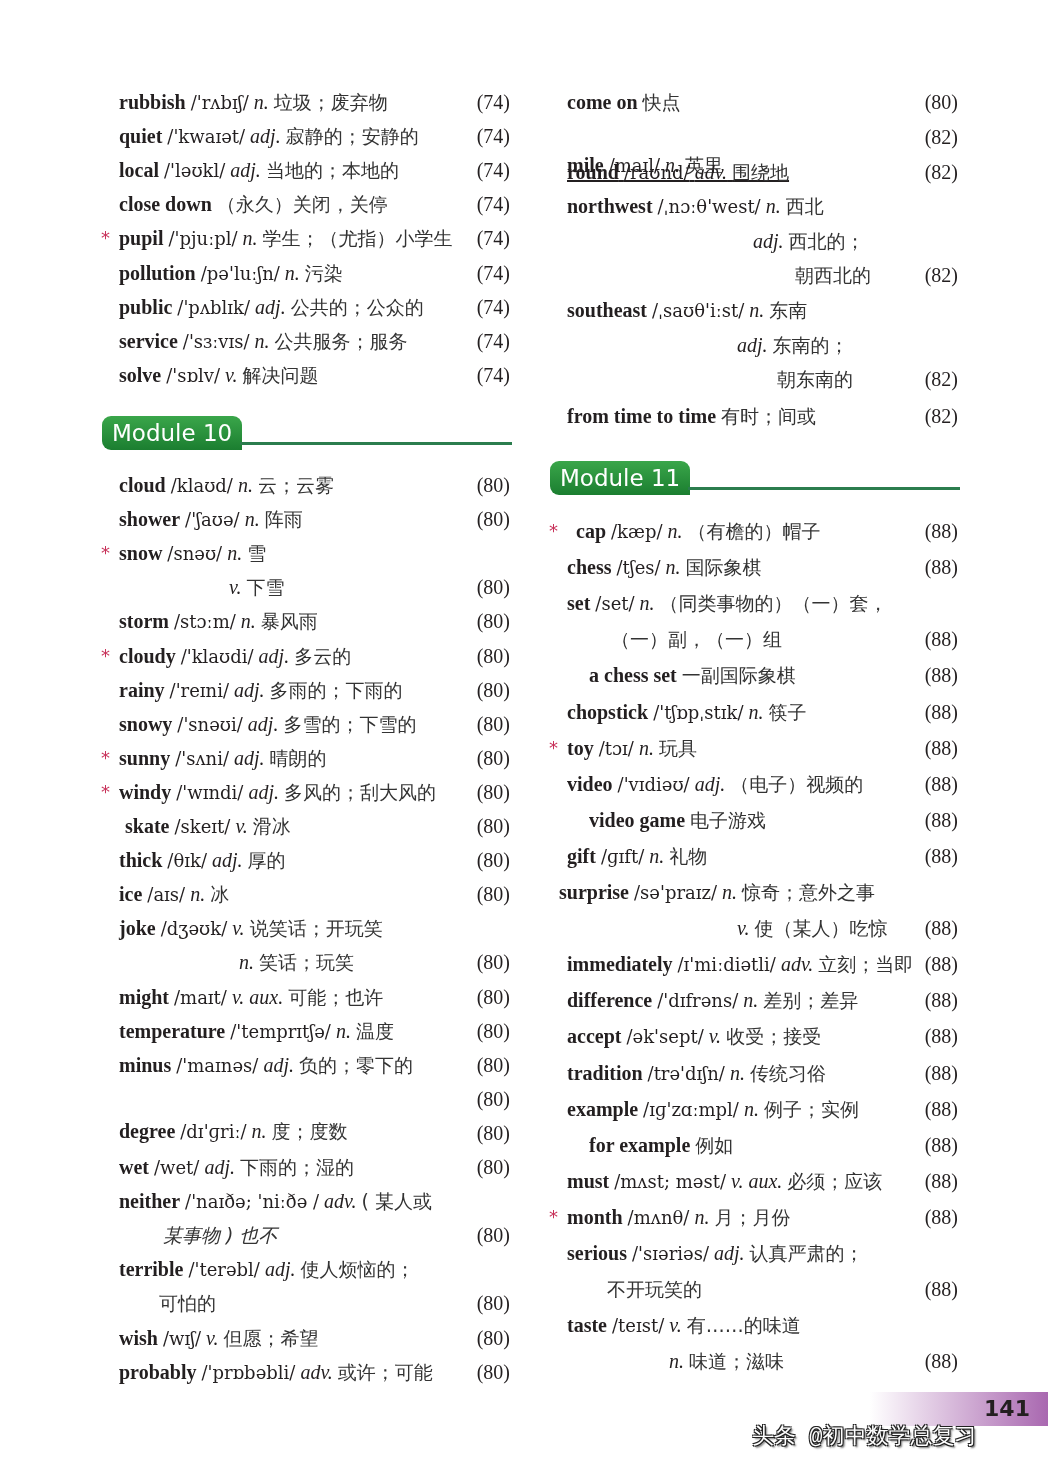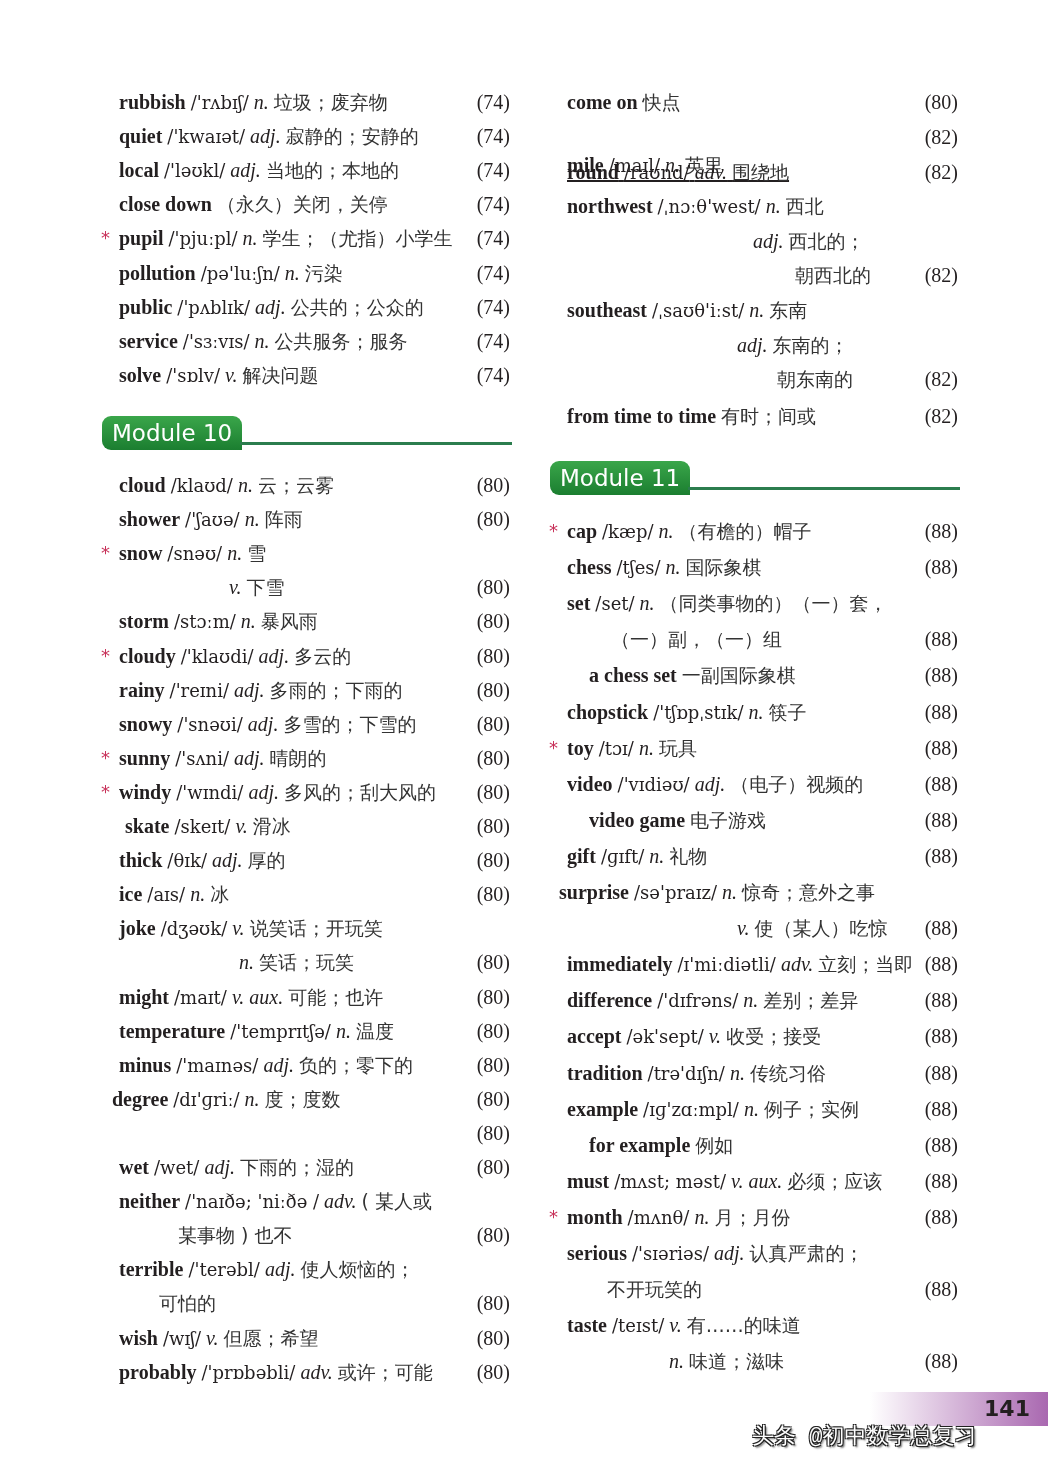--- a/index.html
+++ b/index.html
@@ -158,35 +158,35 @@
     </div>
     <div class="line" style="top: 1013.6px;">
       <span class="txt" style="left: 19px;"><span class="w">temperature</span> <span class="ph">/'temprɪtʃə/</span> <span class="pos">n.</span> <span class="zh">温度</span> </span>
       <span class="page">(80)</span>
     </div>
     <div class="line" style="top: 1047.7px;">
       <span class="txt" style="left: 19px;"><span class="w">minus</span> <span class="ph">/'maɪnəs/</span> <span class="pos">adj.</span> <span class="zh">负的；零下的</span> </span>
       <span class="page">(80)</span>
     </div>
     <div class="line" style="top: 1081.8px;">
-      <span class="txt" style="left: 12px;"><span class="w">degree</span> <span class="ph">/dɪ'ɡriː/</span> <span class="pos">n.</span> <span class="zh">度；度数</span> </span>
+      <span class="txt" style="left: 19px; margin-top: 32px;"><span class="w">degree</span> <span class="ph">/dɪ'ɡriː/</span> <span class="pos">n.</span> <span class="zh">度；度数</span> </span>
       <span class="page">(80)</span>
     </div>
     <div class="line" style="top: 1115.9px;">
       <span class="page">(80)</span>
     </div>
     <div class="line" style="top: 1150px;">
       <span class="txt" style="left: 19px;"><span class="w">wet</span> <span class="ph">/wet/</span> <span class="pos">adj.</span> <span class="zh">下雨的；湿的</span> </span>
       <span class="page">(80)</span>
     </div>
     <div class="line" style="top: 1184.1px;">
       <span class="txt" style="left: 19px;"><span class="w">neither</span> <span class="ph">/'naɪðə; 'niːðə /</span> <span class="pos">adv.</span> <span class="zh">( 某人或</span> </span>
     </div>
     <div class="line" style="top: 1218.2px;">
-      <span class="txt" style="left: 78px;"><span class="zh">某事物 ) 也不</span> </span>
+      <span class="txt" style="left: 63px; font-style: italic;"><span class="zh">某事物 ) 也不</span> </span>
       <span class="page">(80)</span>
     </div>
     <div class="line" style="top: 1252.3px;">
       <span class="txt" style="left: 19px;"><span class="w">terrible</span> <span class="ph">/'terəbl/</span> <span class="pos">adj.</span> <span class="zh">使人烦恼的；</span> </span>
     </div>
     <div class="line" style="top: 1286.4px;">
       <span class="txt" style="left: 59px;"><span class="zh">可怕的</span> </span>
       <span class="page">(80)</span>
     </div>
     <div class="line" style="top: 1320.5px;">
@@ -234,21 +234,21 @@
     <div class="line" style="top: 399px;">
       <span class="txt" style="left: 19px;"><span class="w">from time to time</span> <span class="zh">有时；间或</span> </span>
       <span class="page">(82)</span>
     </div>
     <div class="module" style="top: 459px;">
       <div class="badge">Module 11</div>
       <div class="rule"></div>
     </div>
     <div class="line" style="top: 514px;">
       <span class="star">*</span>
-      <span class="txt" style="left: 19px;"><span class="w">cap</span> <span class="ph">/kæp/</span> <span class="pos">n.</span> <span class="zh">（有檐的）帽子</span> </span>
+      <span class="txt" style="left: 28px;"><span class="w">cap</span> <span class="ph">/kæp/</span> <span class="pos">n.</span> <span class="zh">（有檐的）帽子</span> </span>
       <span class="page">(88)</span>
     </div>
     <div class="line" style="top: 550.1px;">
       <span class="txt" style="left: 19px;"><span class="w">chess</span> <span class="ph">/tʃes/</span> <span class="pos">n.</span> <span class="zh">国际象棋</span> </span>
       <span class="page">(88)</span>
     </div>
     <div class="line" style="top: 586.2px;">
       <span class="txt" style="left: 19px;"><span class="w">set</span> <span class="ph">/set/</span> <span class="pos">n.</span> <span class="zh">（同类事物的）（一）套，</span> </span>
     </div>
     <div class="line" style="top: 622.3px;">

